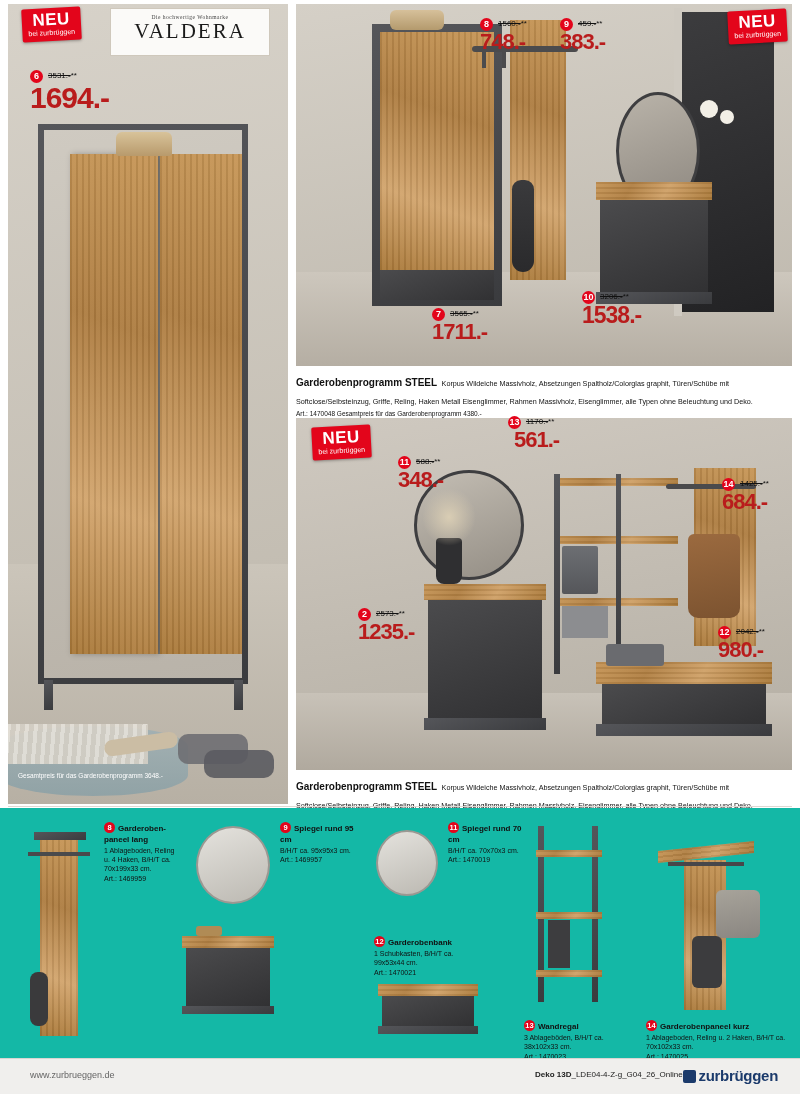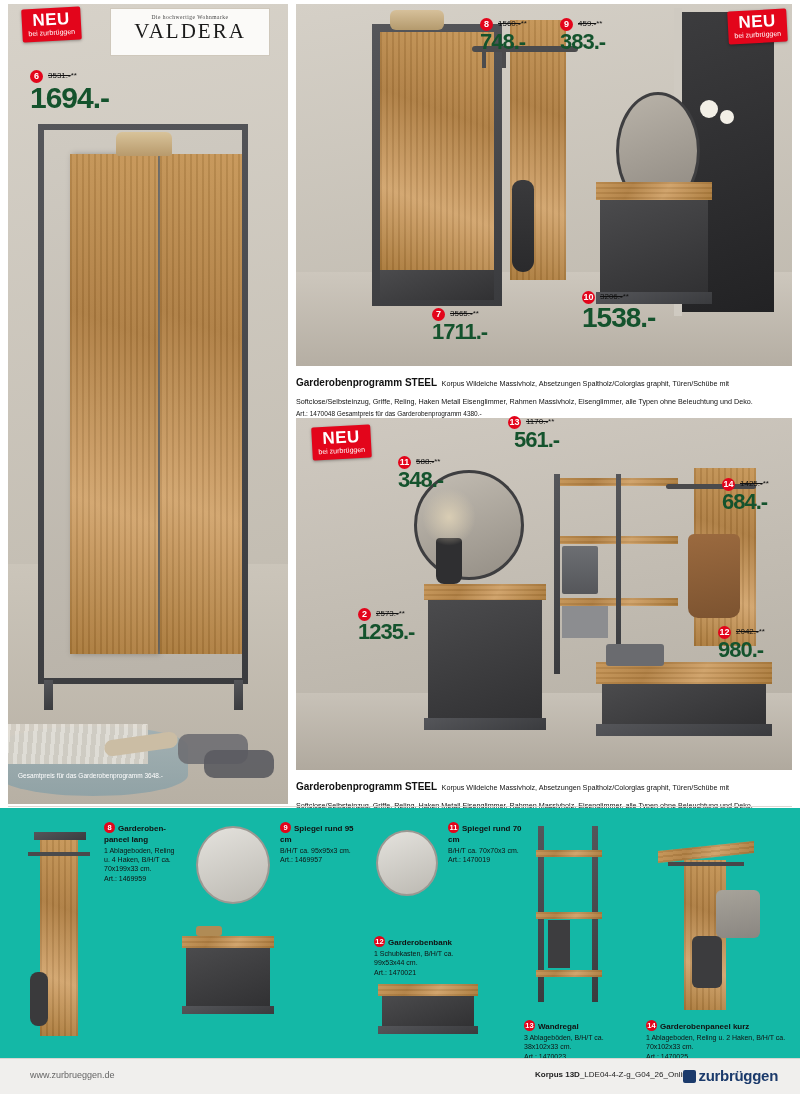--- a/index.html
+++ b/index.html
@@ -33,21 +33,21 @@
       linear-gradient(200deg,#c79656 0%,#ad7c40 35%,#d2a46c 70%,#a87737 100%);
   }
   .dark { background: linear-gradient(160deg,#4b4b4d,#313133); }
   .metal { background: linear-gradient(160deg,#55565a,#3a3b3e); }
 
   
   .pricebox { position:absolute; color:#000; }
   .pricebox .num {
     display:inline-block;
     font-weight:700; letter-spacing:-1px; line-height:.95;
-    color:#14532d;
+    color:#b91c1c;
   }
   .pricebox .strike {
     position:absolute; top:-13px; left:18px;
     font-size:8px; color:#111; white-space:nowrap;
   }
   .pricebox .strike s { text-decoration: line-through; }
   .badge-num {
     position:absolute; left:0; top:-14px;
     width:13px; height:13px; border-radius:50%;
     background:#e3051b; color:#fff;
@@ -184,21 +184,21 @@
     <span class="num" style="font-size:22px;">748.-</span>
   </div>
   <div class="pricebox" style="left:560px; top:32px;">
     <span class="badge-num">9</span>
     <span class="strike"><s>459.-</s>**</span>
     <span class="num" style="font-size:22px;">383.-</span>
   </div>
   <div class="pricebox" style="left:582px; top:305px;">
     <span class="badge-num">10</span>
     <span class="strike"><s>3206.-</s>**</span>
-    <span class="num" style="font-size:28px;">1538.-</span>
+    <span class="num" style="font-size:23px;">1538.-</span>
   </div>
   <div class="pricebox" style="left:432px; top:322px;">
     <span class="badge-num">7</span>
     <span class="strike"><s>3565.-</s>**</span>
     <span class="num" style="font-size:22px;">1711.-</span>
   </div>
 
   <div class="neu" style="left:728px; top:10px;">
     <div class="n1">NEU</div>
     <div class="n2">bei zurbrüggen</div>
@@ -352,18 +352,18 @@
     <div class="pitem" style="left:646px; top:212px; width:140px;">
       <div class="title"><span class="rnum">14</span><span>Garderobenpaneel kurz</span></div>
       <div>1 Ablageboden, Reling u. 2 Haken, B/H/T ca. 70x102x33 cm.</div>
       <div>Art.: 1470025</div>
     </div>
   </div>
 
   <div class="footer">
     <div class="url">www.zurbrueggen.de</div>
     <div class="pg">
-      <b>Korpus 13D</b><span>_LDE04-4-Z-g_G04_26_Online</span>
+      <b>Deko 13D</b><span>_LDE04-4-Z-g_G04_26_Online</span>
     </div>
     <div class="logo"><span class="sq"></span><span>zurbrüggen</span></div>
   </div>
 
 </div>
 
 </body></html>

